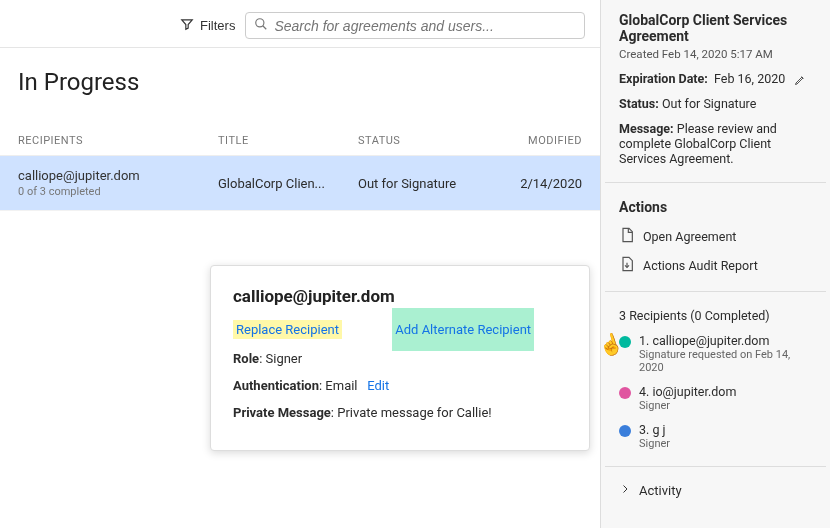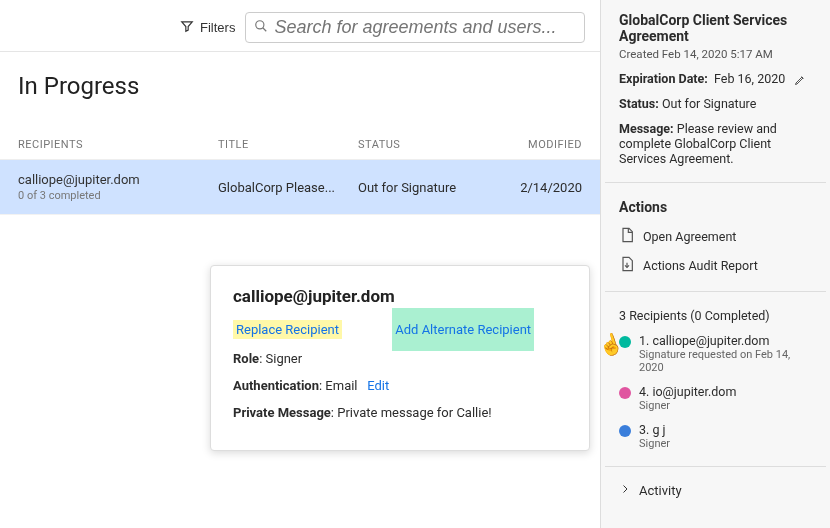--- a/index.html
+++ b/index.html
@@ -56,21 +56,21 @@
     border: 1px solid #ccc;
     border-radius: 4px;
     padding: 4px 8px;
     max-width: 340px;
     background: #fff;
   }
   .search-wrap svg { flex-shrink: 0; }
   .search-input {
     border: none;
     outline: none;
-    font-size: 18px;
+    font-size: 14px;
     width: 100%;
     margin-left: 6px;
     font-style: italic;
     color: #888;
   }
   .divider { border-top: 1px solid #e5e5e5; margin: 0 0 10px 0;}
   h1 {
     font-size: 24px;
     font-weight: 400;
     color: #222;
@@ -193,21 +193,21 @@
       <div>TITLE</div>
       <div>STATUS</div>
       <div class="col-modified">MODIFIED</div>
     </div>
 
     <div class="trow selected">
       <div>
         <div class="recipient-email">calliope@jupiter.dom</div>
         <div class="recipient-sub">0 of 3 completed</div>
       </div>
-      <div class="col-title">GlobalCorp Please...</div>
+      <div class="col-title">GlobalCorp Clien...</div>
       <div>Out for Signature</div>
       <div class="col-modified">2/14/2020</div>
     </div>
 
     <div class="card">
       <h2>calliope@jupiter.dom</h2>
       <div class="card-actions">
         <span class="link hl-yellow">Replace Recipient</span>
         <span class="link hl-green">Add Alternate Recipient</span>
       </div>

